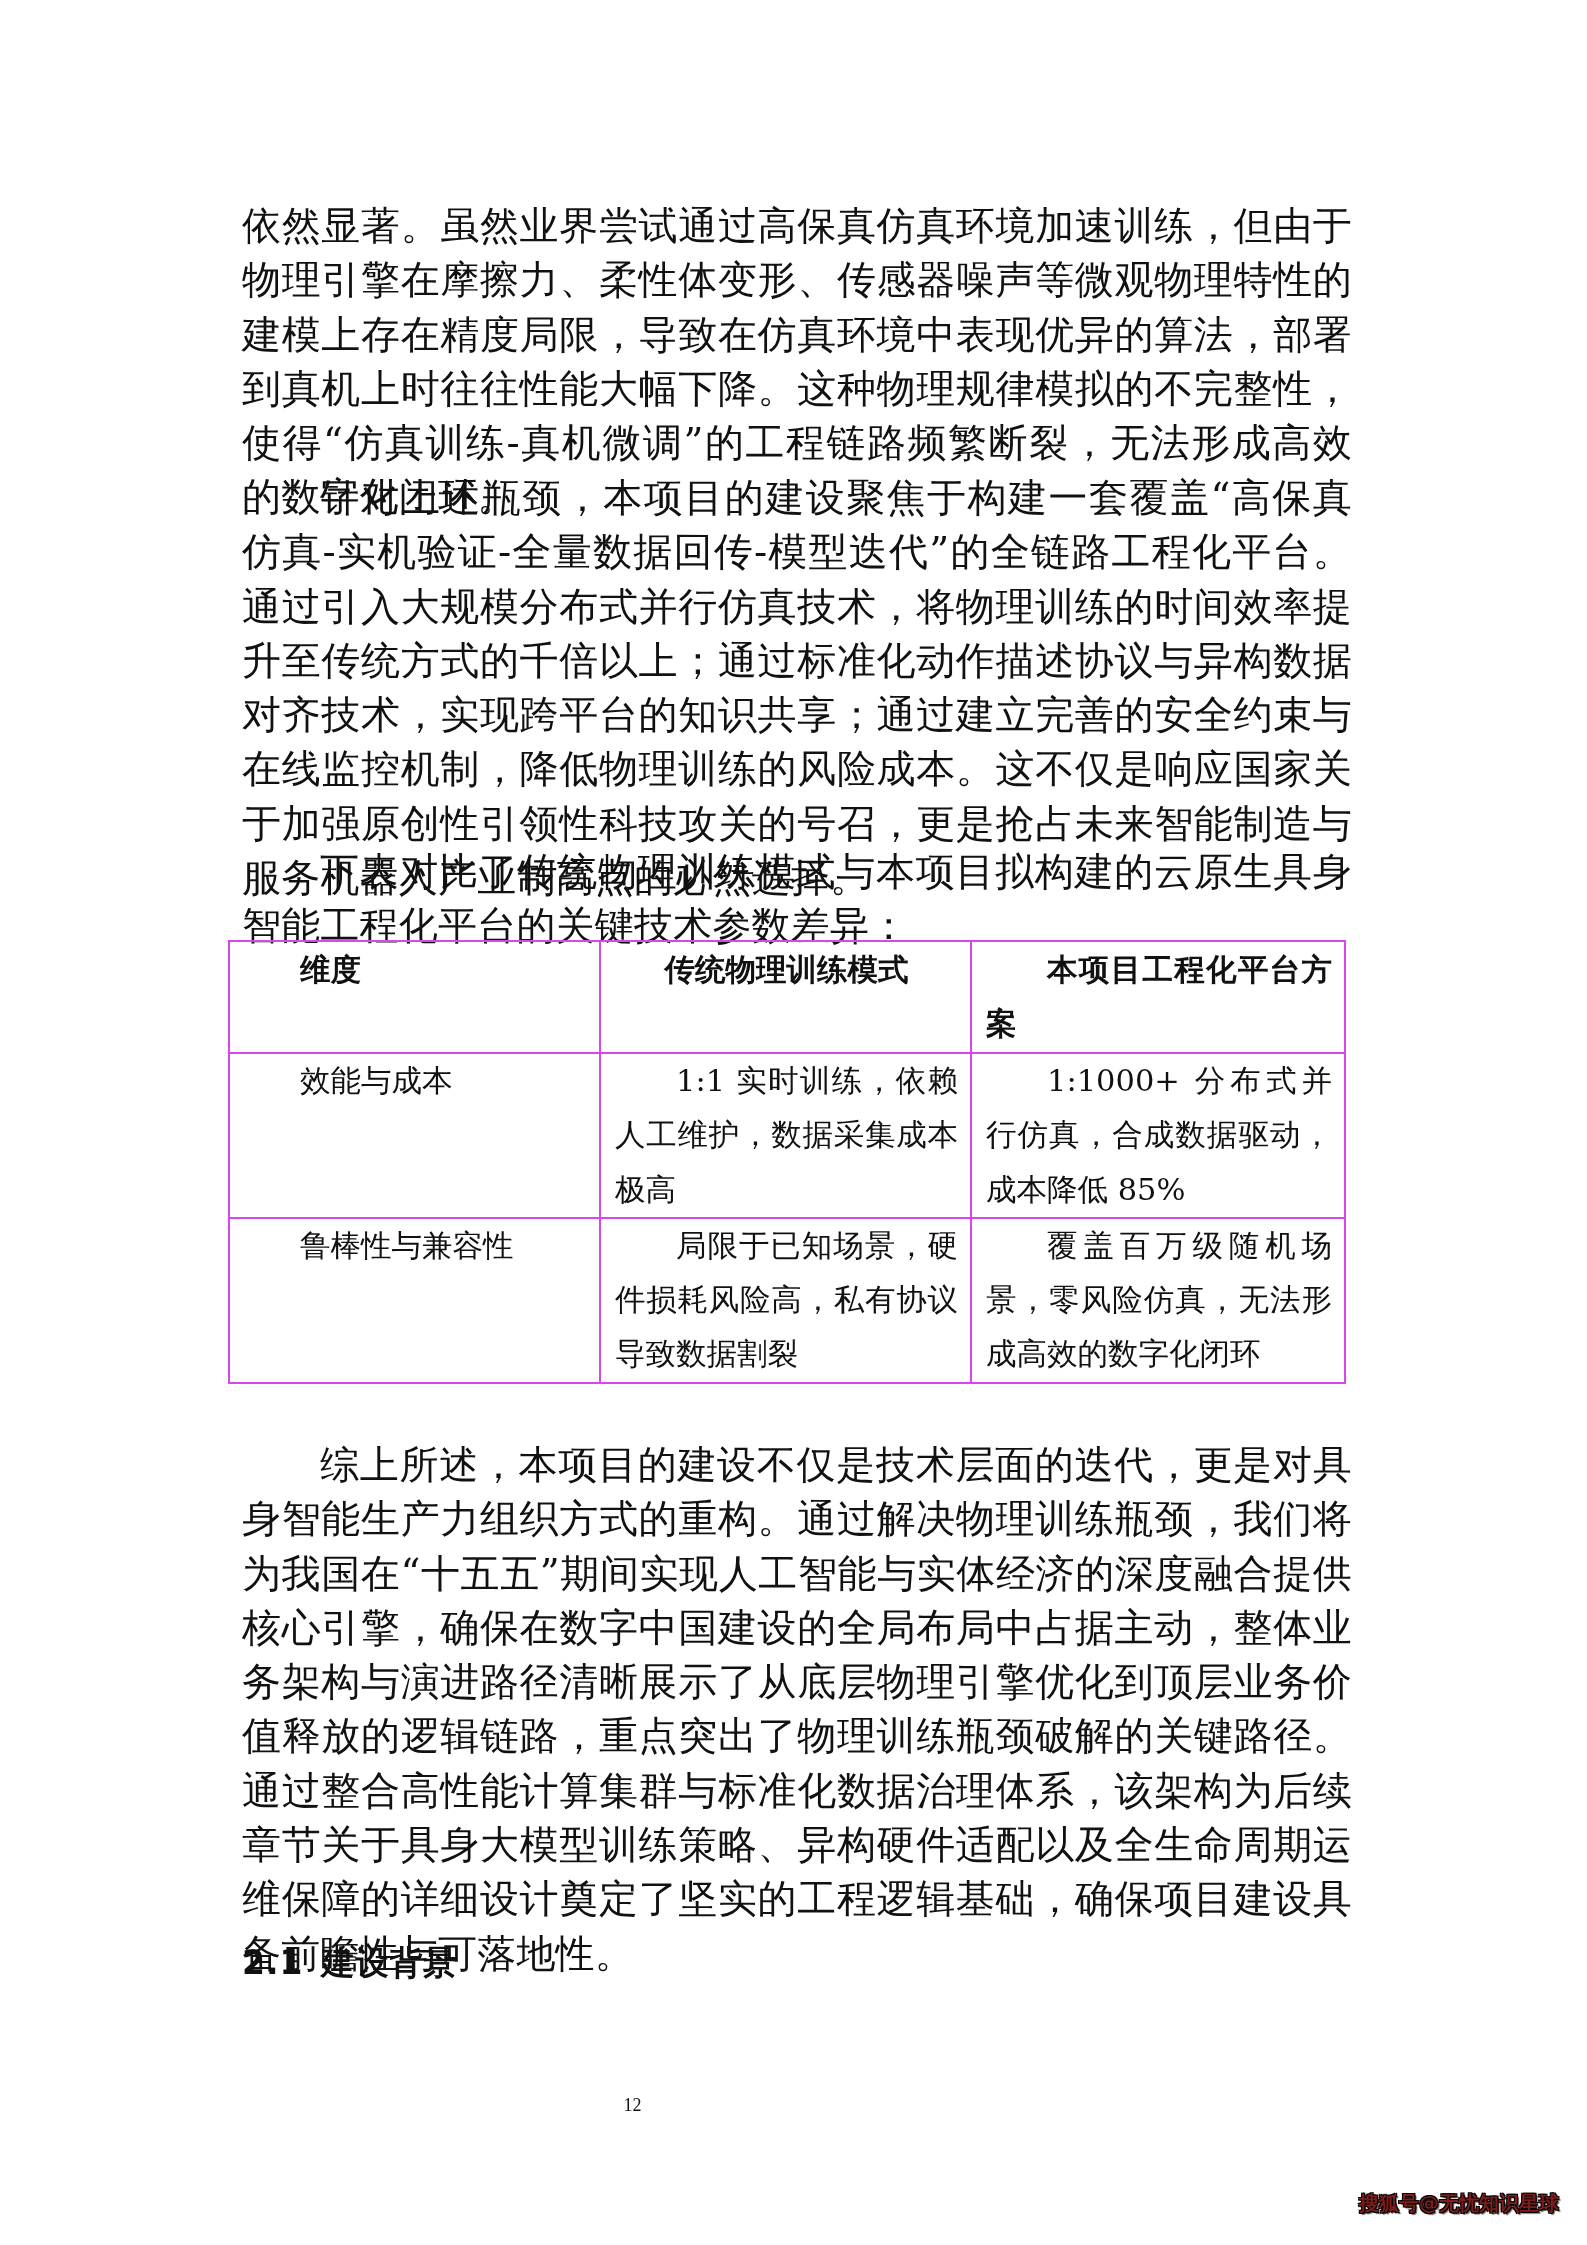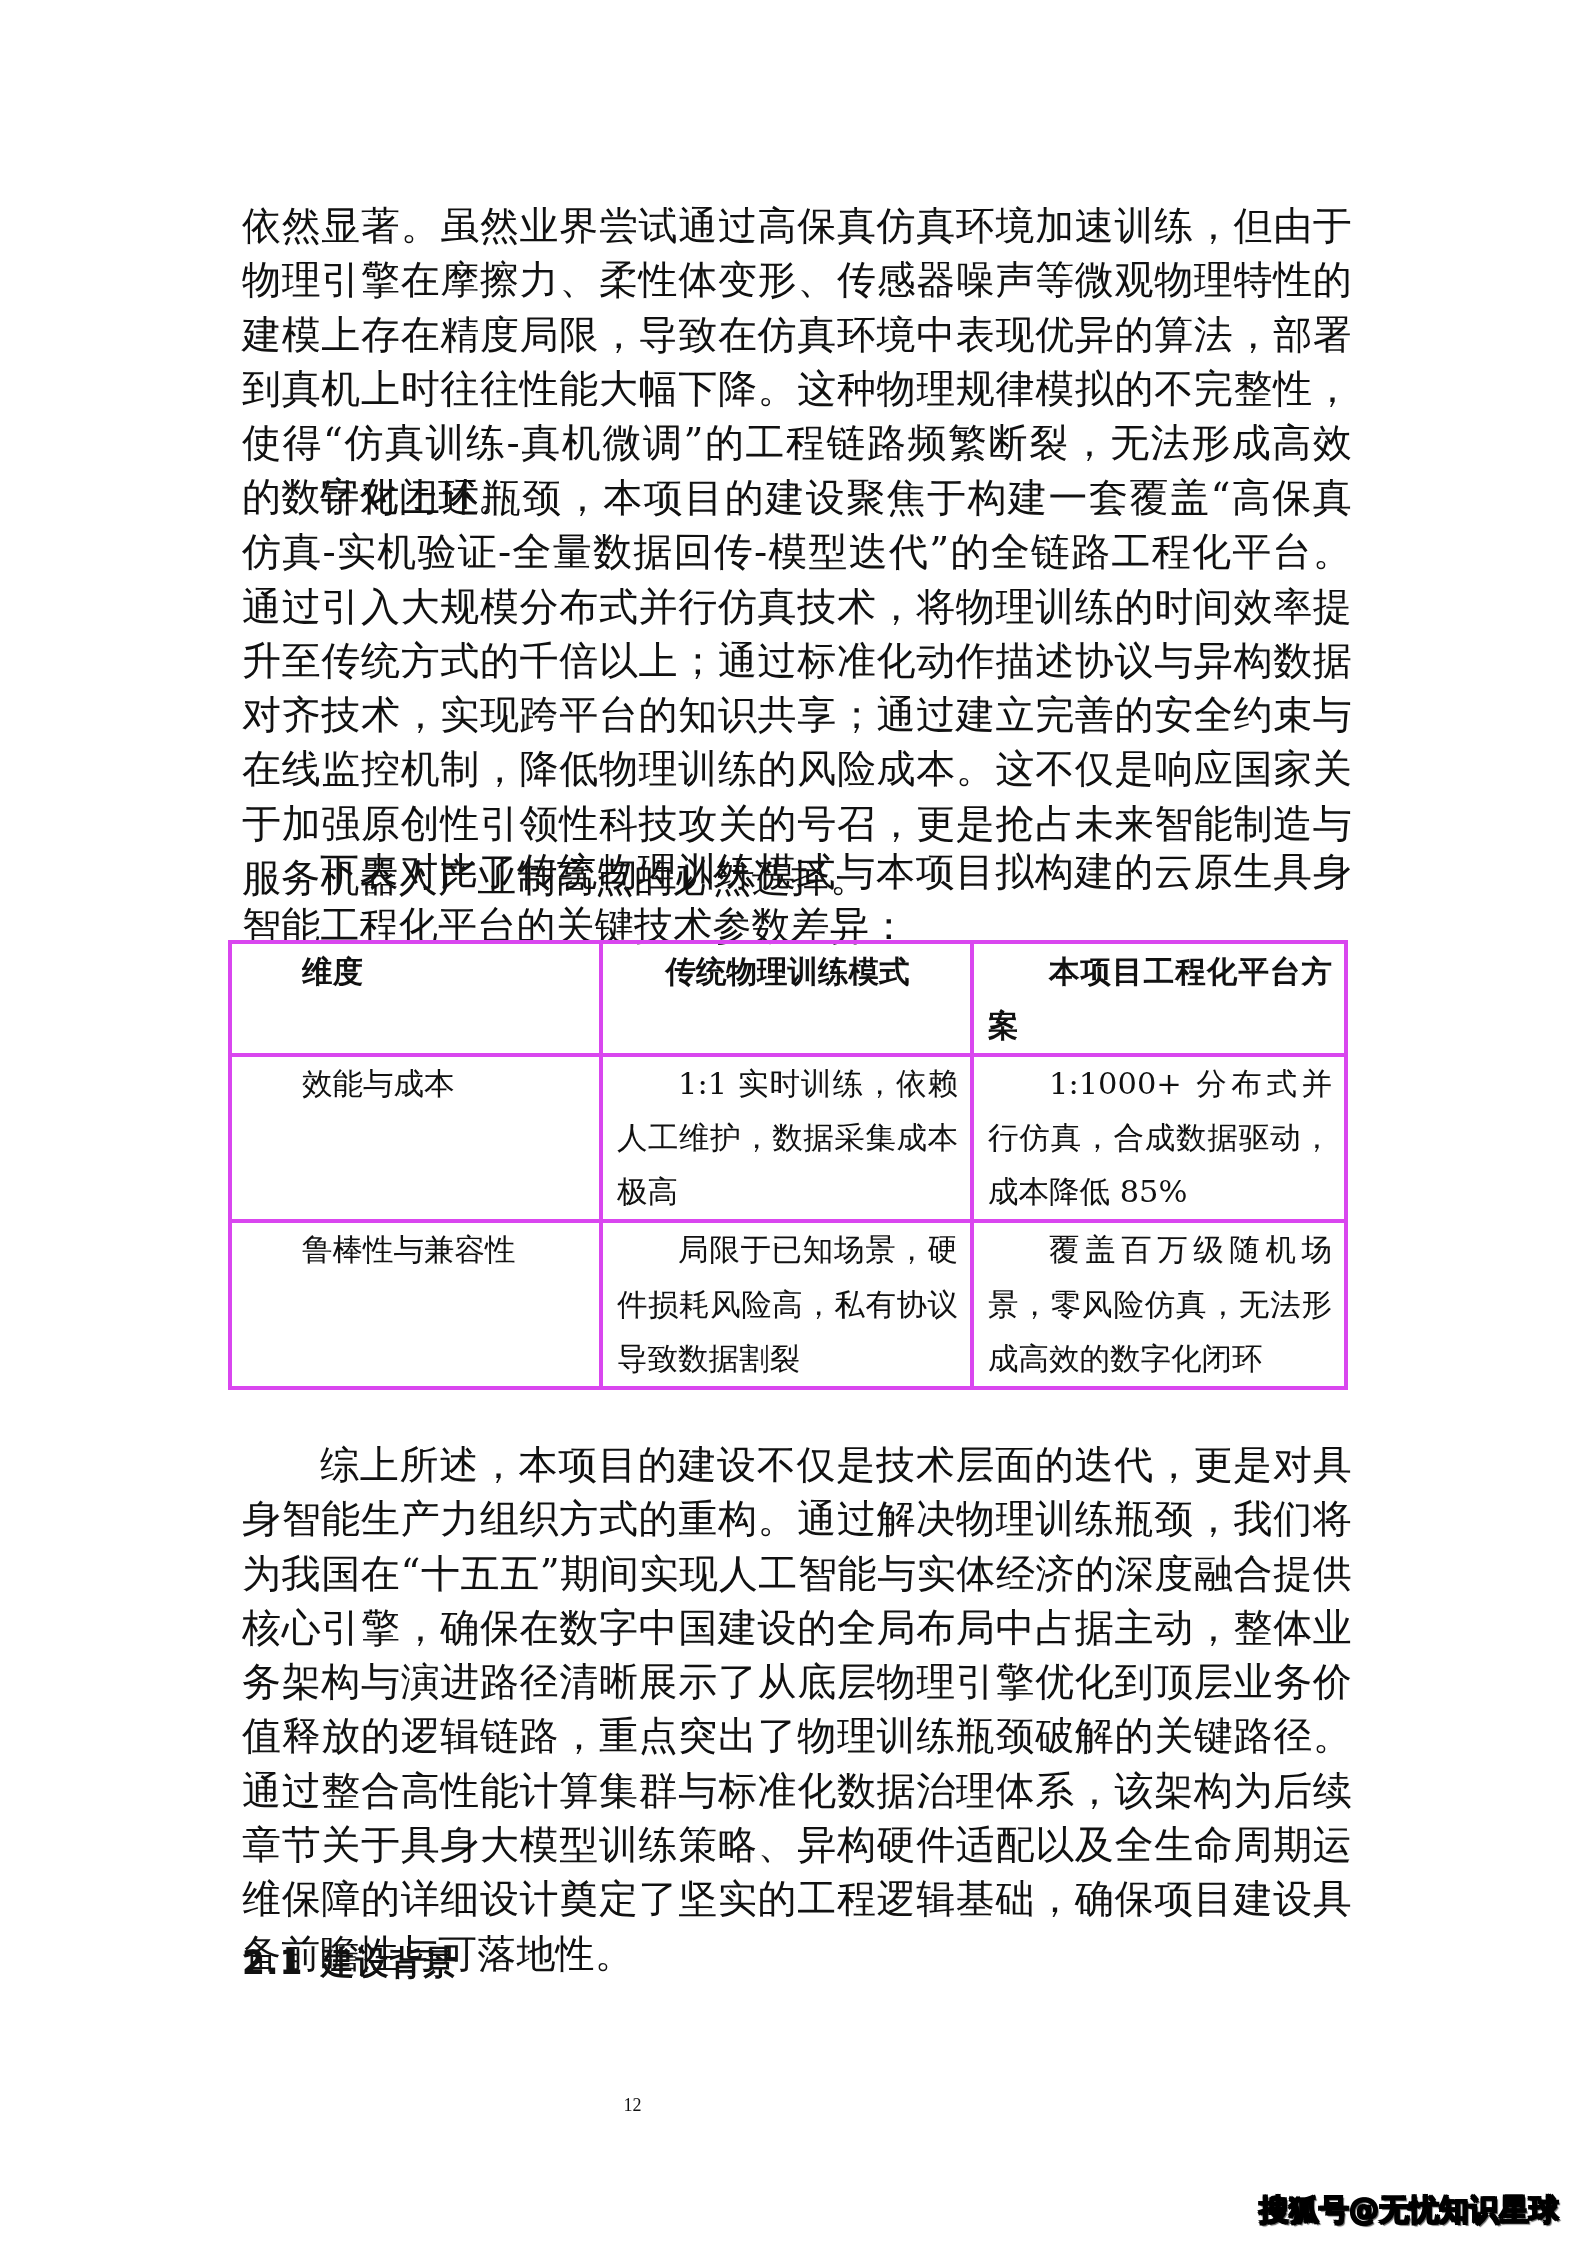--- a/index.html
+++ b/index.html
@@ -51,21 +51,21 @@
       width: 1116px;
       border-collapse: collapse;
       table-layout: fixed;
       font-size: 30.5px;
       line-height: 54.3px;
     }
     table.compare col.c1 { width: 371px; }
     table.compare col.c2 { width: 371px; }
     table.compare col.c3 { width: 374px; }
     table.compare td, table.compare th {
-      border: 4px solid #d946ef;
+      border: 2px solid #d946ef;
       vertical-align: top;
       padding: 0 12px 0 14px;
       text-align: justify;
       text-justify: inter-character;
       font-weight: normal;
     }
     table.compare th {
       font-weight: bold;
     }
     tr.head-row { height: 112px; }
@@ -103,23 +103,23 @@
       text-align: center;
       font-family: "Liberation Serif", serif;
       font-size: 18px;
       line-height: 24px;
     }
     .watermark {
       position: absolute;
       right: 28px;
       top: 2190px;
       font-family: "DejaVu Sans", "Liberation Sans", sans-serif;
-      font-size: 30px;
+      font-size: 20px;
       font-weight: bold;
-      color: #000000;
+      color: #7f1d1d;
       letter-spacing: 0px;
       text-shadow:
         -1px -1px 0 #000, 1px -1px 0 #000,
         -1px 1px 0 #000, 1px 1px 0 #000,
         2px 2px 1px rgba(0,0,0,0.6);
     }
   </style>
 </head>
 <body>
 

